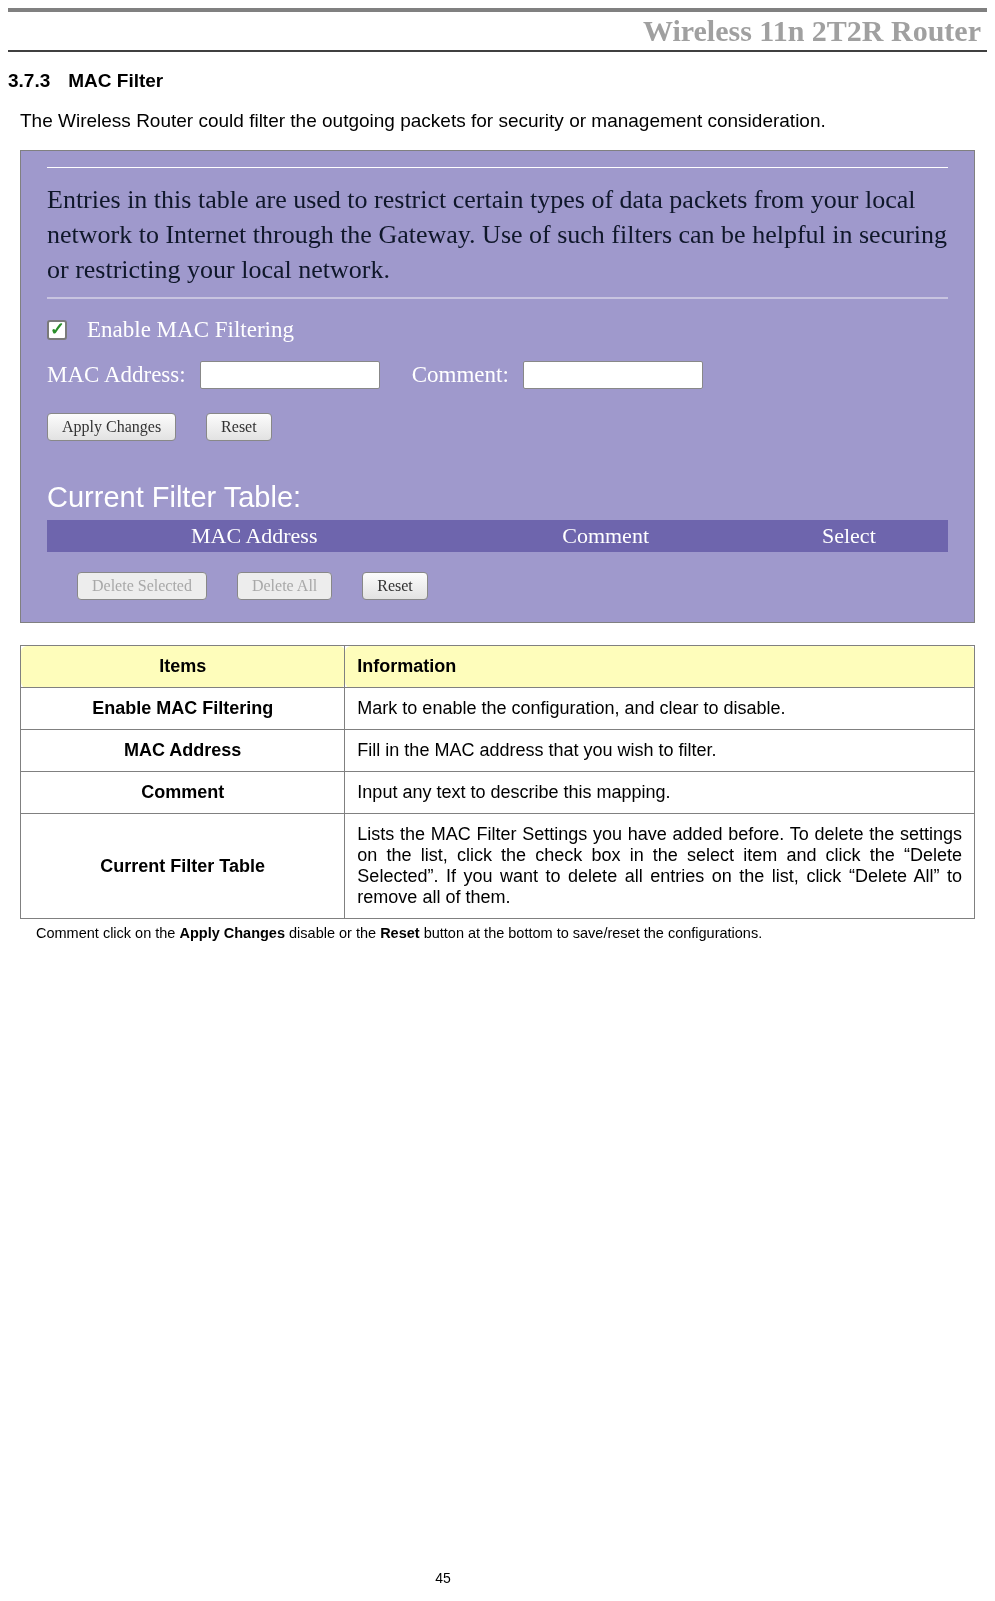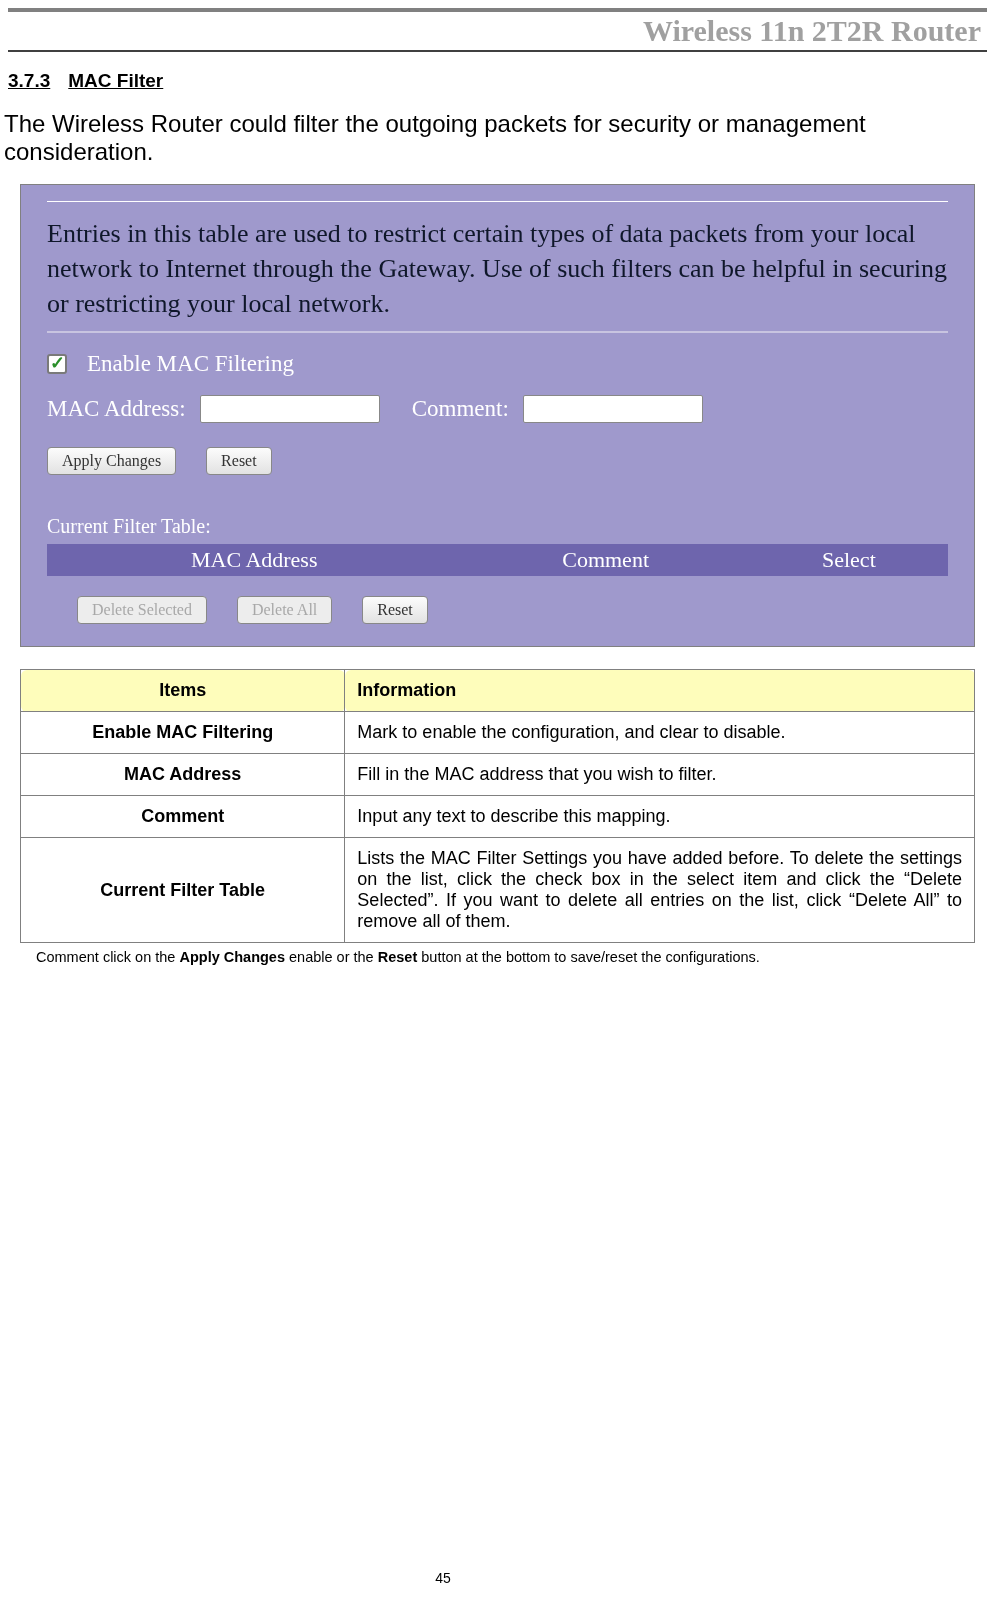--- a/index.html
+++ b/index.html
@@ -20,26 +20,25 @@
       font-size: 30px;
       font-weight: bold;
       color: #a0a0a0;
       font-family: "Times New Roman", serif;
       text-align: center;
     }
     .section-heading {
       font-size: 19px;
       font-weight: bold;
       margin: 18px 0 18px 8px;
-      text-decoration: underline;
     }
     .section-number { margin-right: 18px; }
     .intro-text {
-      font-size: 24px;
-      margin: 0 8px 18px 4px;
+      font-size: 19px;
+      margin: 0 8px 18px 20px;
     }
     .screenshot {
       margin: 0 20px 22px 20px;
       border: 1px solid #808080;
       background: #9f99cc;
       padding: 0;
       font-family: "Times New Roman", serif;
     }
     .screenshot-inner {
       padding: 16px 26px 22px 26px;
@@ -124,22 +123,22 @@
       font-size: 16px;
       color: #333;
       cursor: pointer;
     }
     .sc-btn.disabled {
       color: #a8a8a8;
       background: #ededed;
     }
     .sc-subheading {
       color: #fff;
-      font-size: 20px;
-      font-family: Liberation Serif, serif;
+      font-size: 29px;
+      font-family: Liberation Sans, sans-serif;
       margin: 0 0 6px 0;
     }
     .sc-table-header {
       background: #6e65ad;
       display: flex;
       color: #fff;
       font-size: 22px;
       font-family: "Times New Roman", serif;
       padding: 3px 0;
       margin-bottom: 20px;
@@ -266,16 +265,16 @@
       <td class="info-cell">Input any text to describe this mapping.</td>
     </tr>
     <tr>
       <td class="item-cell">Current Filter Table</td>
       <td class="info-cell">Lists the MAC Filter Settings you have added before. To delete the settings on the list, click the check box in the select item and click the “Delete Selected”. If you want to delete all entries on the list, click “Delete All” to remove all of them.</td>
     </tr>
   </tbody>
 </table>
 
 <div class="footnote">
-  <span>Comment click on the </span><b>Apply Changes</b><span> enable or the </span><b>Reset</b><span> button at the bottom to save/reset the configurations.</span>
+  <span>Comment click on the </span><b>Apply Changes</b><span> disable or the </span><b>Reset</b><span> button at the bottom to save/reset the configurations.</span>
 </div>
 
 <div class="page-num">45</div>
 
 </body></html>

